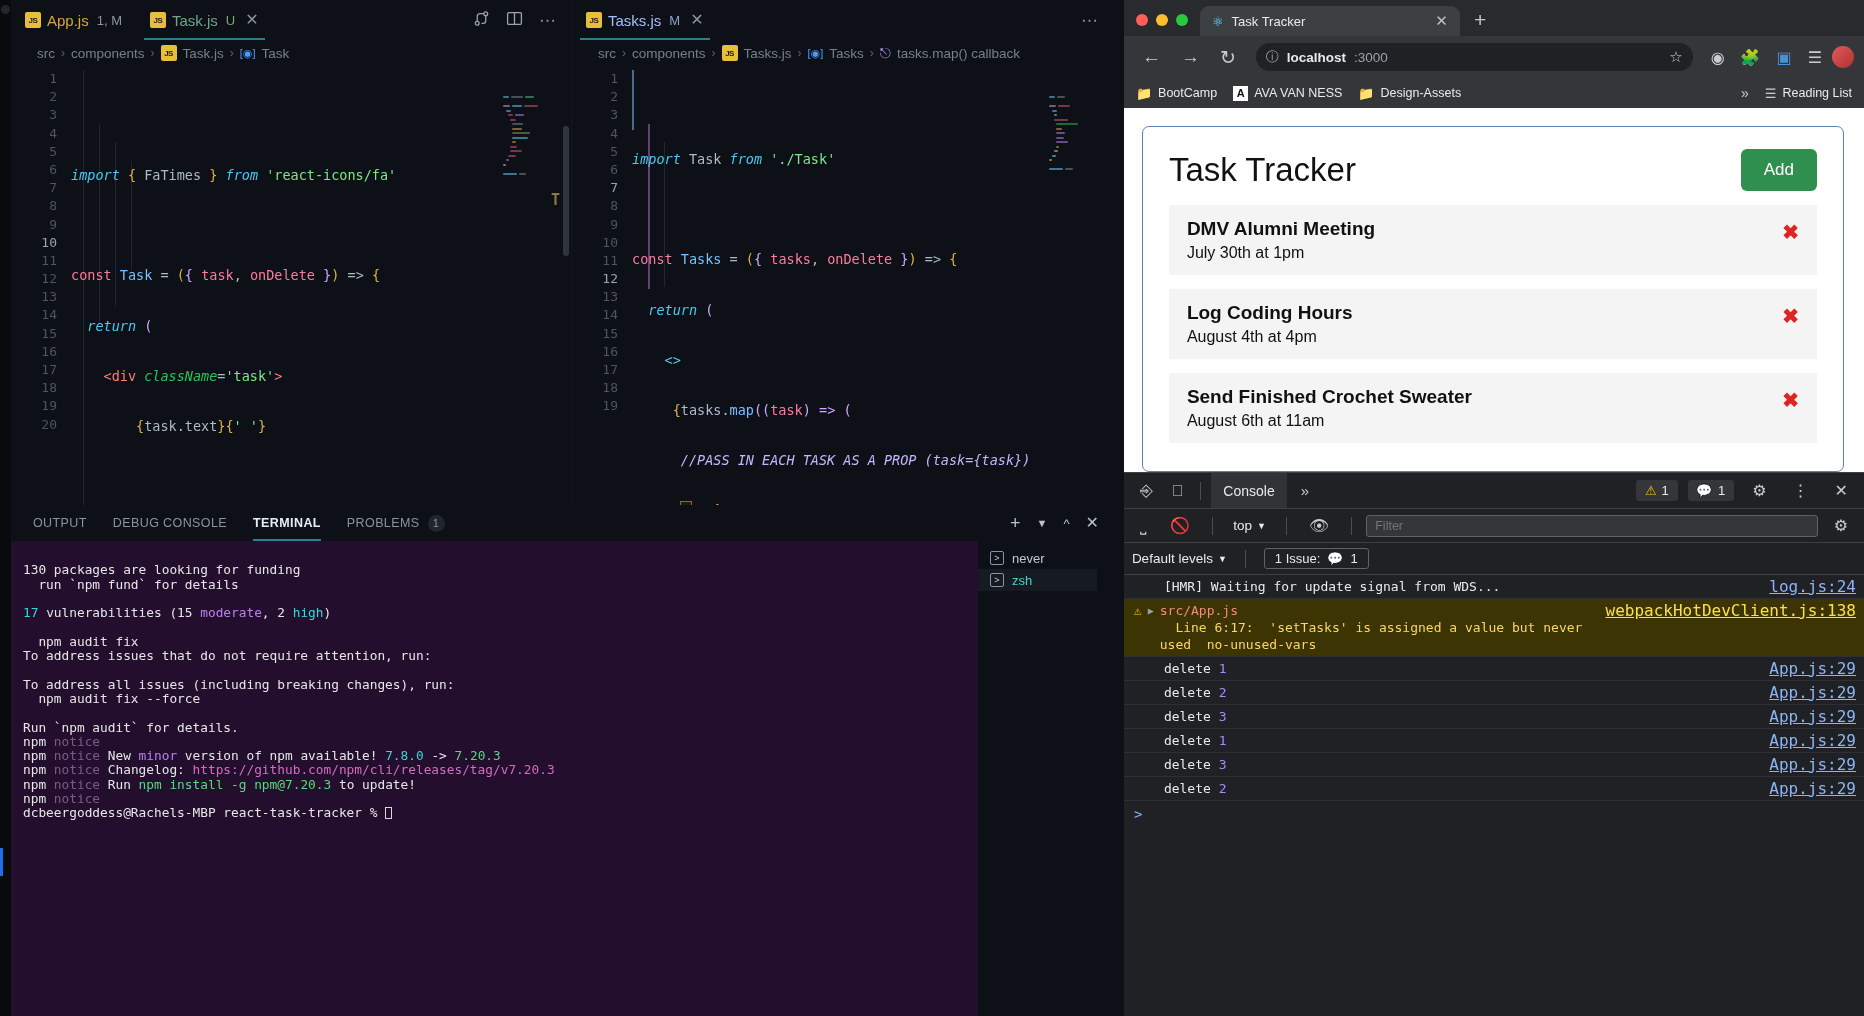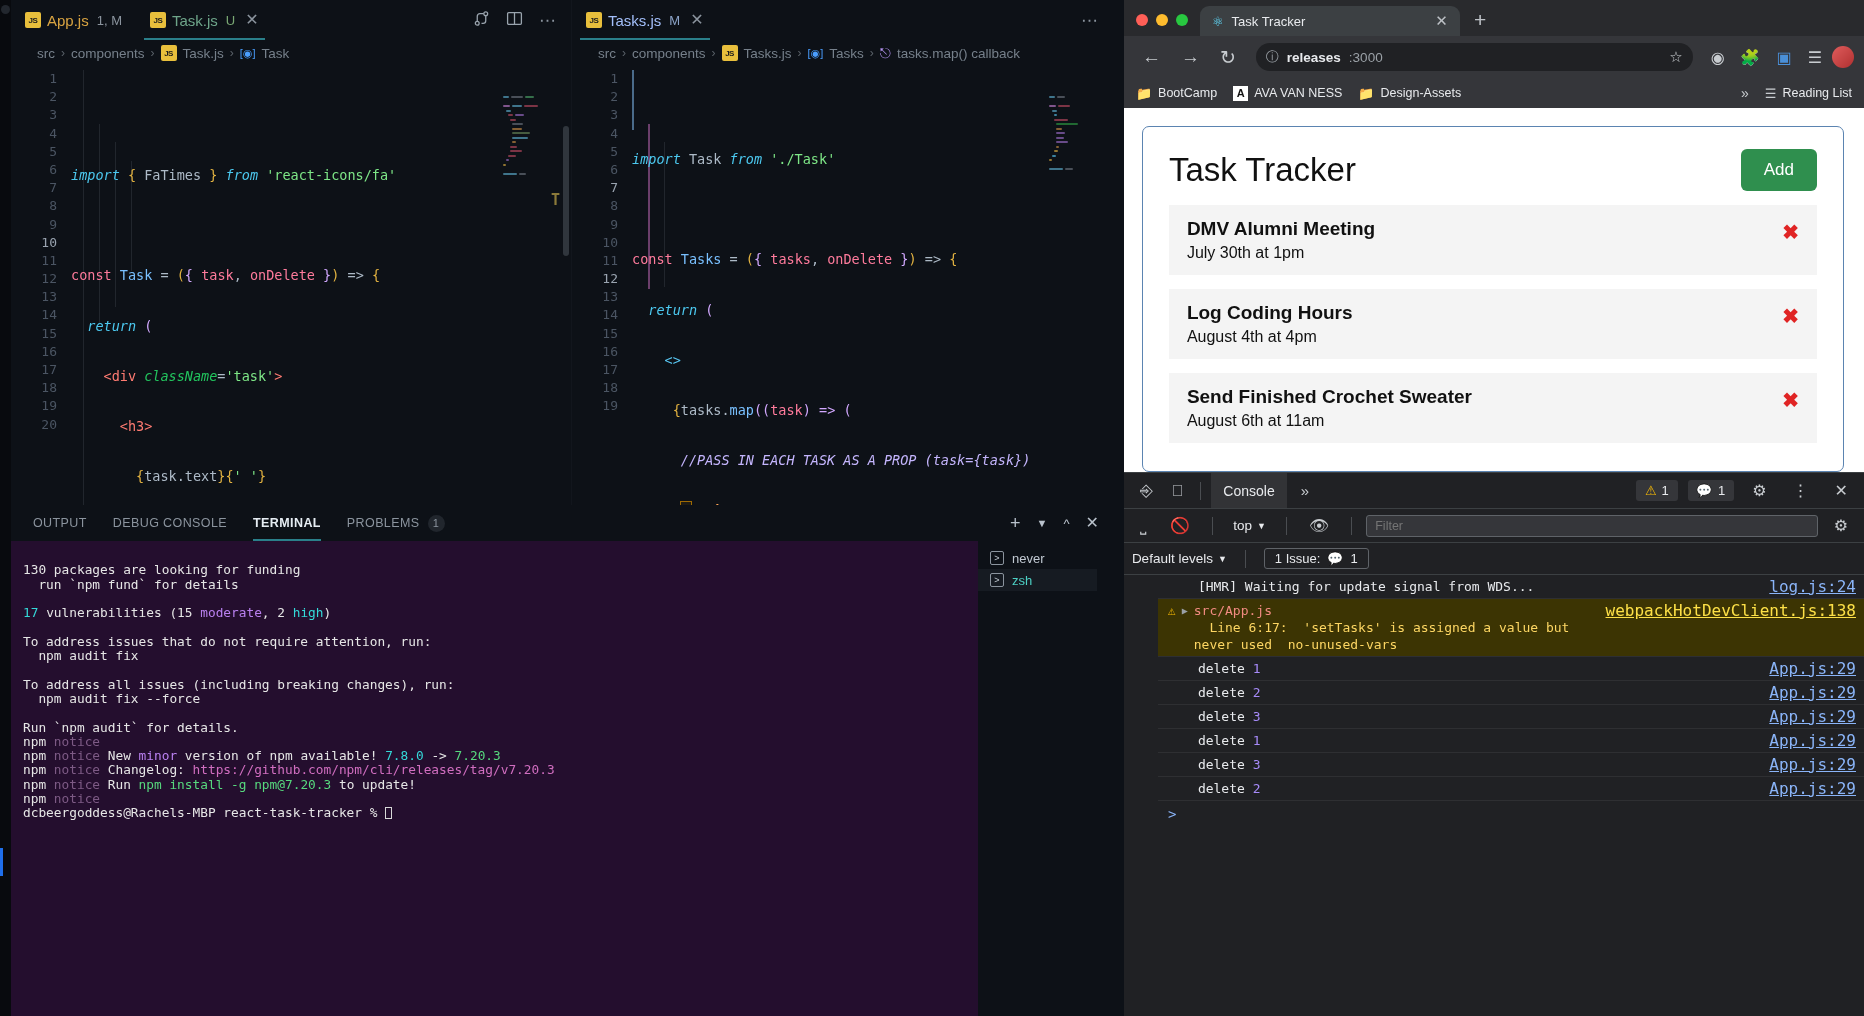--- a/index.html
+++ b/index.html
@@ -312,21 +312,21 @@
   .levels { display: flex; align-items: center; gap: 5px; color: #e8eaed; }
   .issues-pill {
     display: flex; align-items: center; gap: 7px;
     border: 1px solid #5f6368; border-radius: 3px; padding: 2px 10px;
     font-size: 13px;
   }
   .issues-pill .g { color: #8ab4f8; }
 
   .console-log {
     flex: 1; overflow: hidden;
-    font-family: "DejaVu Sans Mono", monospace; font-size: 13px; padding-left: 34px;
+    font-family: "DejaVu Sans Mono", monospace; font-size: 13px;
   }
   .log-row {
     display: flex; align-items: flex-start; gap: 6px;
     padding: 3px 8px 3px 10px; border-bottom: 1px solid #2e2f32;
     min-height: 23px; line-height: 17px;
   }
   .log-row .msg { flex: 1; white-space: pre-wrap; color: #e8eaed; }
   .log-row .src { color: #8ab4f8; text-decoration: underline; white-space: nowrap; font-size: 16px; }
   .log-row.warning { background: #3c3403; color: #ffdd9a; }
   .log-row.warning .msg { color: #fdd663; }
@@ -423,21 +423,20 @@
             <div class="code">
               <div class="indent-guide" style="left:16px;"></div>
               <div class="indent-guide" style="left:32px; top:58px; height:200px;"></div>
               <div class="indent-guide" style="left:48px; top:76px; height:165px;"></div>
               <div class="indent-guide" style="left:64px; top:95px; height:110px;"></div>
               <div class="ln"><span class="k-kw">import</span> <span class="k-br1">{</span> <span class="k-plain">FaTimes</span> <span class="k-br1">}</span> <span class="k-kw">from</span> <span class="k-str">'react-icons/fa'</span></div>
               <div class="ln"></div>
               <div class="ln"><span class="k-kw2">const</span> <span class="k-fn">Task</span> <span class="k-plain">=</span> <span class="k-br1">(</span><span class="k-br2">{</span> <span class="k-kw2">task</span><span class="k-plain">,</span> <span class="k-kw2">onDelete</span> <span class="k-br2">}</span><span class="k-br1">)</span> <span class="k-plain">=&gt;</span> <span class="k-br1">{</span></div>
               <div class="ln">  <span class="k-kw">return</span> <span class="k-br2">(</span></div>
               <div class="ln">    <span class="k-tag">&lt;div</span> <span class="k-attr">className</span><span class="k-plain">=</span><span class="k-str">'task'</span><span class="k-tag">&gt;</span></div>
-              <div class="ln">      <span class="k-tag">&lt;h3&gt;</span></div>
               <div class="ln">        <span class="k-br1">{</span><span class="k-plain">task.text</span><span class="k-br1">}{</span><span class="k-str">' '</span><span class="k-br1">}</span></div>
               
               
               
               
               
               
               
               
               
@@ -658,22 +657,22 @@
         </div>
 
         <div class="panel-main">
           <div class="term">
             <div>&nbsp;</div>
             <div>130 packages are looking for funding</div>
             <div>  run `npm fund` for details</div>
             <div>&nbsp;</div>
             <div><span class="t-cy">17</span> vulnerabilities (15 <span class="t-mg">moderate</span>, 2 <span class="t-cy">high</span>)</div>
             <div>&nbsp;</div>
+            <div>  npm audit fix</div>
             <div>To address issues that do not require attention, run:</div>
-            <div>  npm audit fix</div>
             <div>&nbsp;</div>
             <div>To address all issues (including breaking changes), run:</div>
             <div>  npm audit fix --force</div>
             <div>&nbsp;</div>
             <div>Run `npm audit` for details.</div>
             <div>npm <span class="t-dim">notice</span></div>
             <div>npm <span class="t-dim">notice</span> New <span class="t-mg">minor</span> version of npm available! <span class="t-cy">7.8.0</span> -&gt; <span class="t-gn">7.20.3</span></div>
             <div>npm <span class="t-dim">notice</span> Changelog: <span class="t-pk">https://github.com/npm/cli/releases/tag/v7.20.3</span></div>
             <div>npm <span class="t-dim">notice</span> Run <span class="t-gn">npm install -g npm@7.20.3</span> to update!</div>
             <div>npm <span class="t-dim">notice</span></div>
@@ -710,21 +709,21 @@
       </div>
       <div class="b-newtab">+</div>
     </div>
 
     <div class="b-toolbar">
       <span class="b-nav">←</span>
       <span class="b-nav">→</span>
       <span class="b-nav">↻</span>
       <div class="omnibox">
         <span style="font-size:13px;color:#9aa0a6;">ⓘ</span>
-        <span class="omni-host">releases</span>
+        <span class="omni-host">localhost</span>
           <span class="omni-port">:3000</span>
         <span class="omni-star">☆</span>
       </div>
       <span class="b-tool-ico">◉</span>
       <span class="b-tool-ico">🧩</span>
       <span class="b-tool-ico" style="color:#4a90d9;">▣</span>
       <span class="b-tool-ico">☰</span>
       <span class="avatar-ico"></span>
     </div>
 

